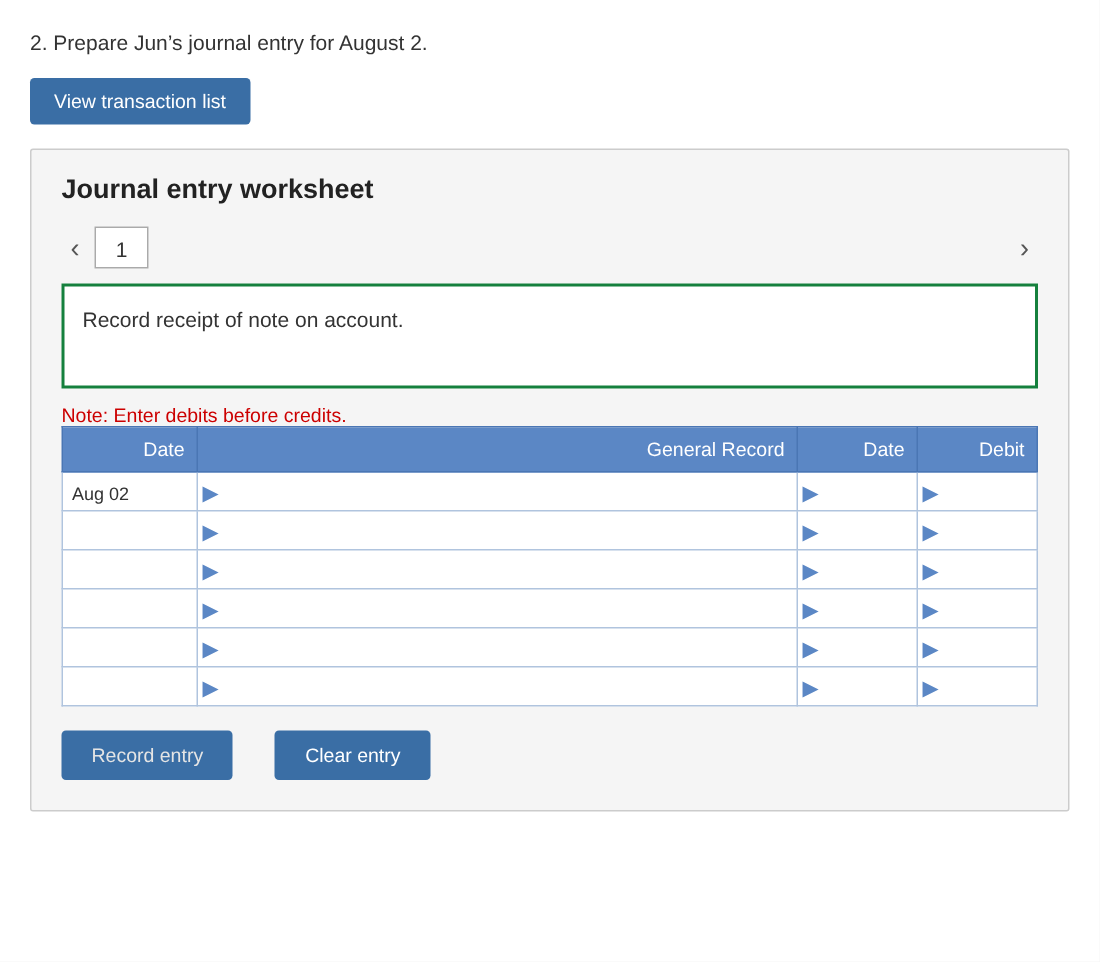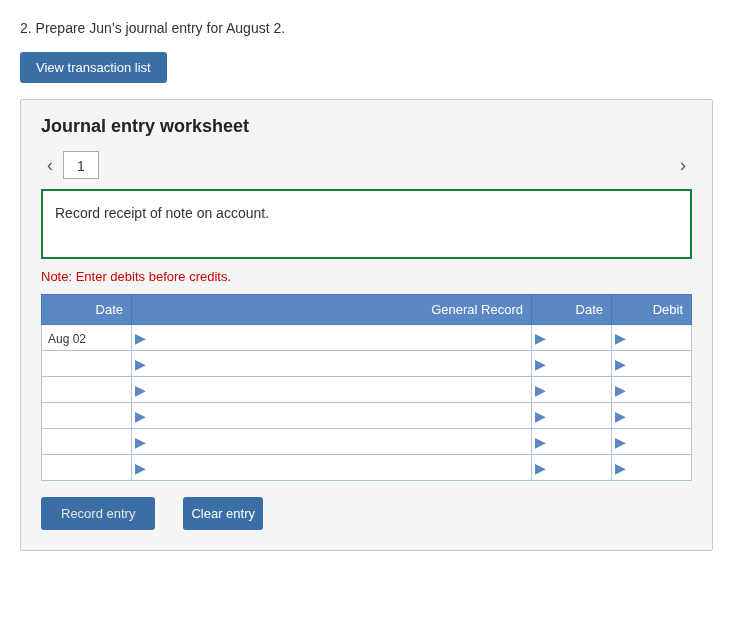--- a/index.html
+++ b/index.html
@@ -71,21 +71,20 @@
       border: 2px solid #15803d;
       padding: 14px 12px;
       min-height: 70px;
       margin-bottom: 10px;
       font-size: 14px;
       color: #333;
     }
     .note-warning {
       color: #cc0000;
       font-size: 13px;
-      margin-bottom: 10px;
     }
     
     .journal-table {
       width: 100%;
       border-collapse: collapse;
       background: #fff;
     }
     .journal-table thead tr {
       background: #5b87c5;
       color: #fff;
@@ -151,21 +150,21 @@
       padding: 9px 20px;
       font-size: 13px;
       cursor: pointer;
       border-radius: 3px;
       margin-right: 28px;
     }
     .btn-clear {
       background: #3a6ea5;
       color: #fff;
       border: none;
-      padding: 9px 8px;
+      padding: 9px 20px;
       font-size: 13px;
       cursor: pointer;
       border-radius: 3px;
     }
     .btn-view-general {
       background: #3a6ea5;
       color: #fff;
       border: none;
       padding: 9px 20px;
       font-size: 13px;

